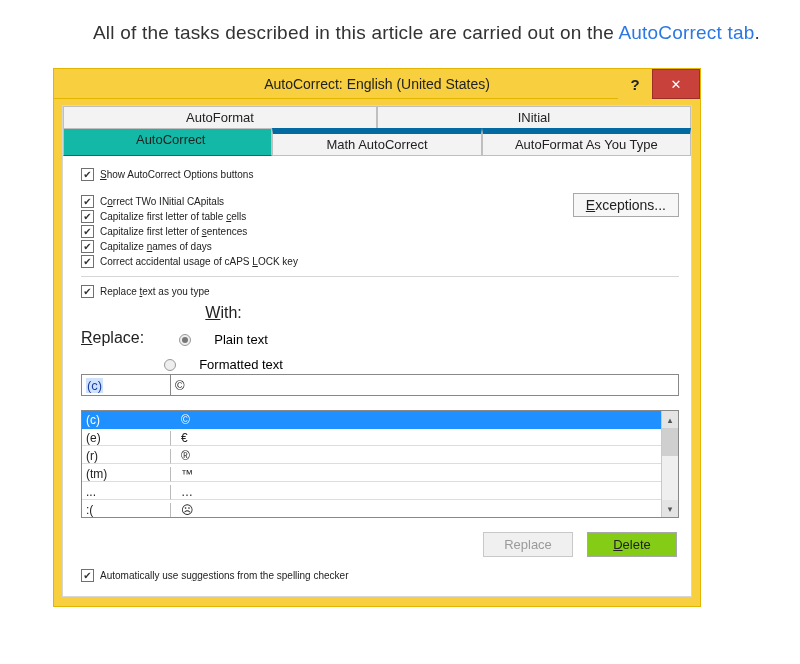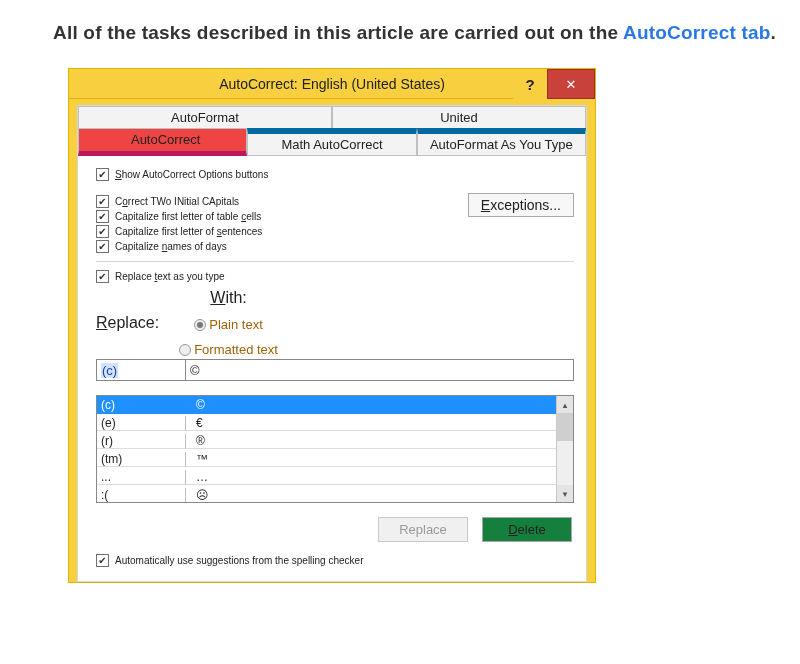--- a/index.html
+++ b/index.html
@@ -7,30 +7,31 @@
     margin: 0;
     padding: 0;
     background: #fff;
     font-family: "Segoe UI", Tahoma, Arial, sans-serif;
     font-size: 13px;
     color: #222;
     width: 800px;
   }
   .intro {
     font-size: 19px;
-    font-weight: 700;
+    font-weight: 400;
     color: #333;
     padding: 22px 0 0 53px;
     letter-spacing: 0.2px;
+    text-align: center;
   }
   .intro a { color: #2b78e4; text-decoration: none; }
 
   .dialog-wrap {
-    margin: 24px 0 0 68px;
-    width: 528px;
+    margin: 24px 0 0 53px;
+    width: 648px;
     border: 1px solid #e2b600;
   }
   .titlebar {
     height: 30px;
     background: #f8cf3f;
     display: flex;
     align-items: center;
     justify-content: center;
     position: relative;
     border-bottom: 1px solid #e2b600;
@@ -58,21 +59,21 @@
     background: #c8413b;
     display: flex;
     align-items: center;
     justify-content: center;
     border:1px solid #9c2d27;
   }
   .close-x { color:#fff; font-size:13px; }
 
   .dialog-body {
     background: #f8cf3f;
-    padding: 6px 8px 0 8px;
+    padding: 6px 8px 9px 8px;
   }
   .inner-panel {
     background: #fff;
     border: 1px solid #d6d6d6;
     position: relative;
     padding-bottom: 8px;
   }
 
   
   .tab-row {
@@ -83,22 +84,22 @@
     border: 1px solid #bfbfbf;
     background: #f3f3f3;
     text-align: center;
     padding: 3px 0;
     font-size: 13px;
   }
   .tab-row.top .tab { flex:1; }
   .tab-row.bot { margin-top:-1px; }
   .tab-row.bot .tab { flex:1; }
   .tab.active {
-    background:#ef4444;
-    border-bottom:5px solid #be185d;
+    background:#14b8a6;
+    border-bottom:1px solid #be185d;
     position:relative;
     z-index:2;
   }
   .tab.active .tab-label { padding-left:6px; }
   .tab-row.bot .tab:not(.active){ border-top:6px solid #0369a1; }
 
   .content {
     padding: 10px 12px 4px 18px;
   }
 
@@ -140,21 +141,21 @@
     border-top:1px solid #d6d6d6;
     padding-top:6px;
   }
   .replace-header {
     display:flex;
     align-items:center;
     gap:20px;
     margin:6px 0 2px 0;
   }
   .lbl { font-size:16px; }
-  .radio-set { display:flex; align-items:center; gap:0; color:#a16207;}
+  .radio-set { display:flex; align-items:center; gap:20px; color:#000000;}
   .radio {
     width:12px;height:12px;border:1px solid #999;border-radius:50%;
     display:inline-flex;align-items:center;justify-content:center;
     margin-right:3px; background:#eee;
   }
   .radio.sel::before { content:""; width:6px;height:6px;border-radius:50%;background:#777; display:block;}
 
   .field-row { display:flex; gap:0; margin-top:2px;}
   .field {
     border:1px solid #888;
@@ -205,21 +206,21 @@
 
   .action-row {
     display:flex;
     justify-content:flex-end;
     gap:14px;
     margin-top:14px;
     padding-right:2px;
   }
   .btn {
     border:1px solid #a8a8a8;
-    background:#15803d;
+    background:#84cc16;
     padding:4px 0;
     width:90px;
     text-align:center;
     font-size:13px;
   }
   .btn.disabled { color:#9a9a9a; background:#f0f0f0; border-color:#c8c8c8;}
 
   u { text-decoration: underline; }
 </style>
 </head>
@@ -240,21 +241,21 @@
           <span class="close-x">✕</span>
         </div>
     </div>
   </div>
 
   <div class="dialog-body">
     <div class="inner-panel">
 
       <div class="tab-row top">
         <div class="tab"><span class="tab-label">AutoFormat</span></div>
-        <div class="tab"><span class="tab-label">United</span></div>
+        <div class="tab"><span class="tab-label">INitial</span></div>
       </div>
       <div class="tab-row bot">
         <div class="tab active"><span class="tab-label">AutoCorrect</span></div>
         <div class="tab"><span class="tab-label">Math AutoCorrect</span></div>
         <div class="tab"><span class="tab-label">AutoFormat As You Type</span></div>
       </div>
 
       <div class="content">
 
         <div class="chk-line">
@@ -274,20 +275,24 @@
               <span class="chk checked"></span>
               <span>Capitalize first letter of table <u>c</u>ells</span>
             </div>
             <div class="chk-line">
               <span class="chk checked"></span>
               <span>Capitalize first letter of <u>s</u>entences</span>
             </div>
             <div class="chk-line">
               <span class="chk checked"></span>
               <span>Capitalize <u>n</u>ames of days</span>
+            </div>
+            <div class="chk-line">
+              <span class="chk checked"></span>
+              <span>Correct accidental usage of cAPS <u>L</u>OCK key</span>
             </div>
           </div>
           <div class="exceptions-btn">
             <span><u>E</u>xceptions...</span>
           </div>
         </div>
 
         <div class="replace-group">
           <div class="chk-line">
             <span class="chk checked"></span>

